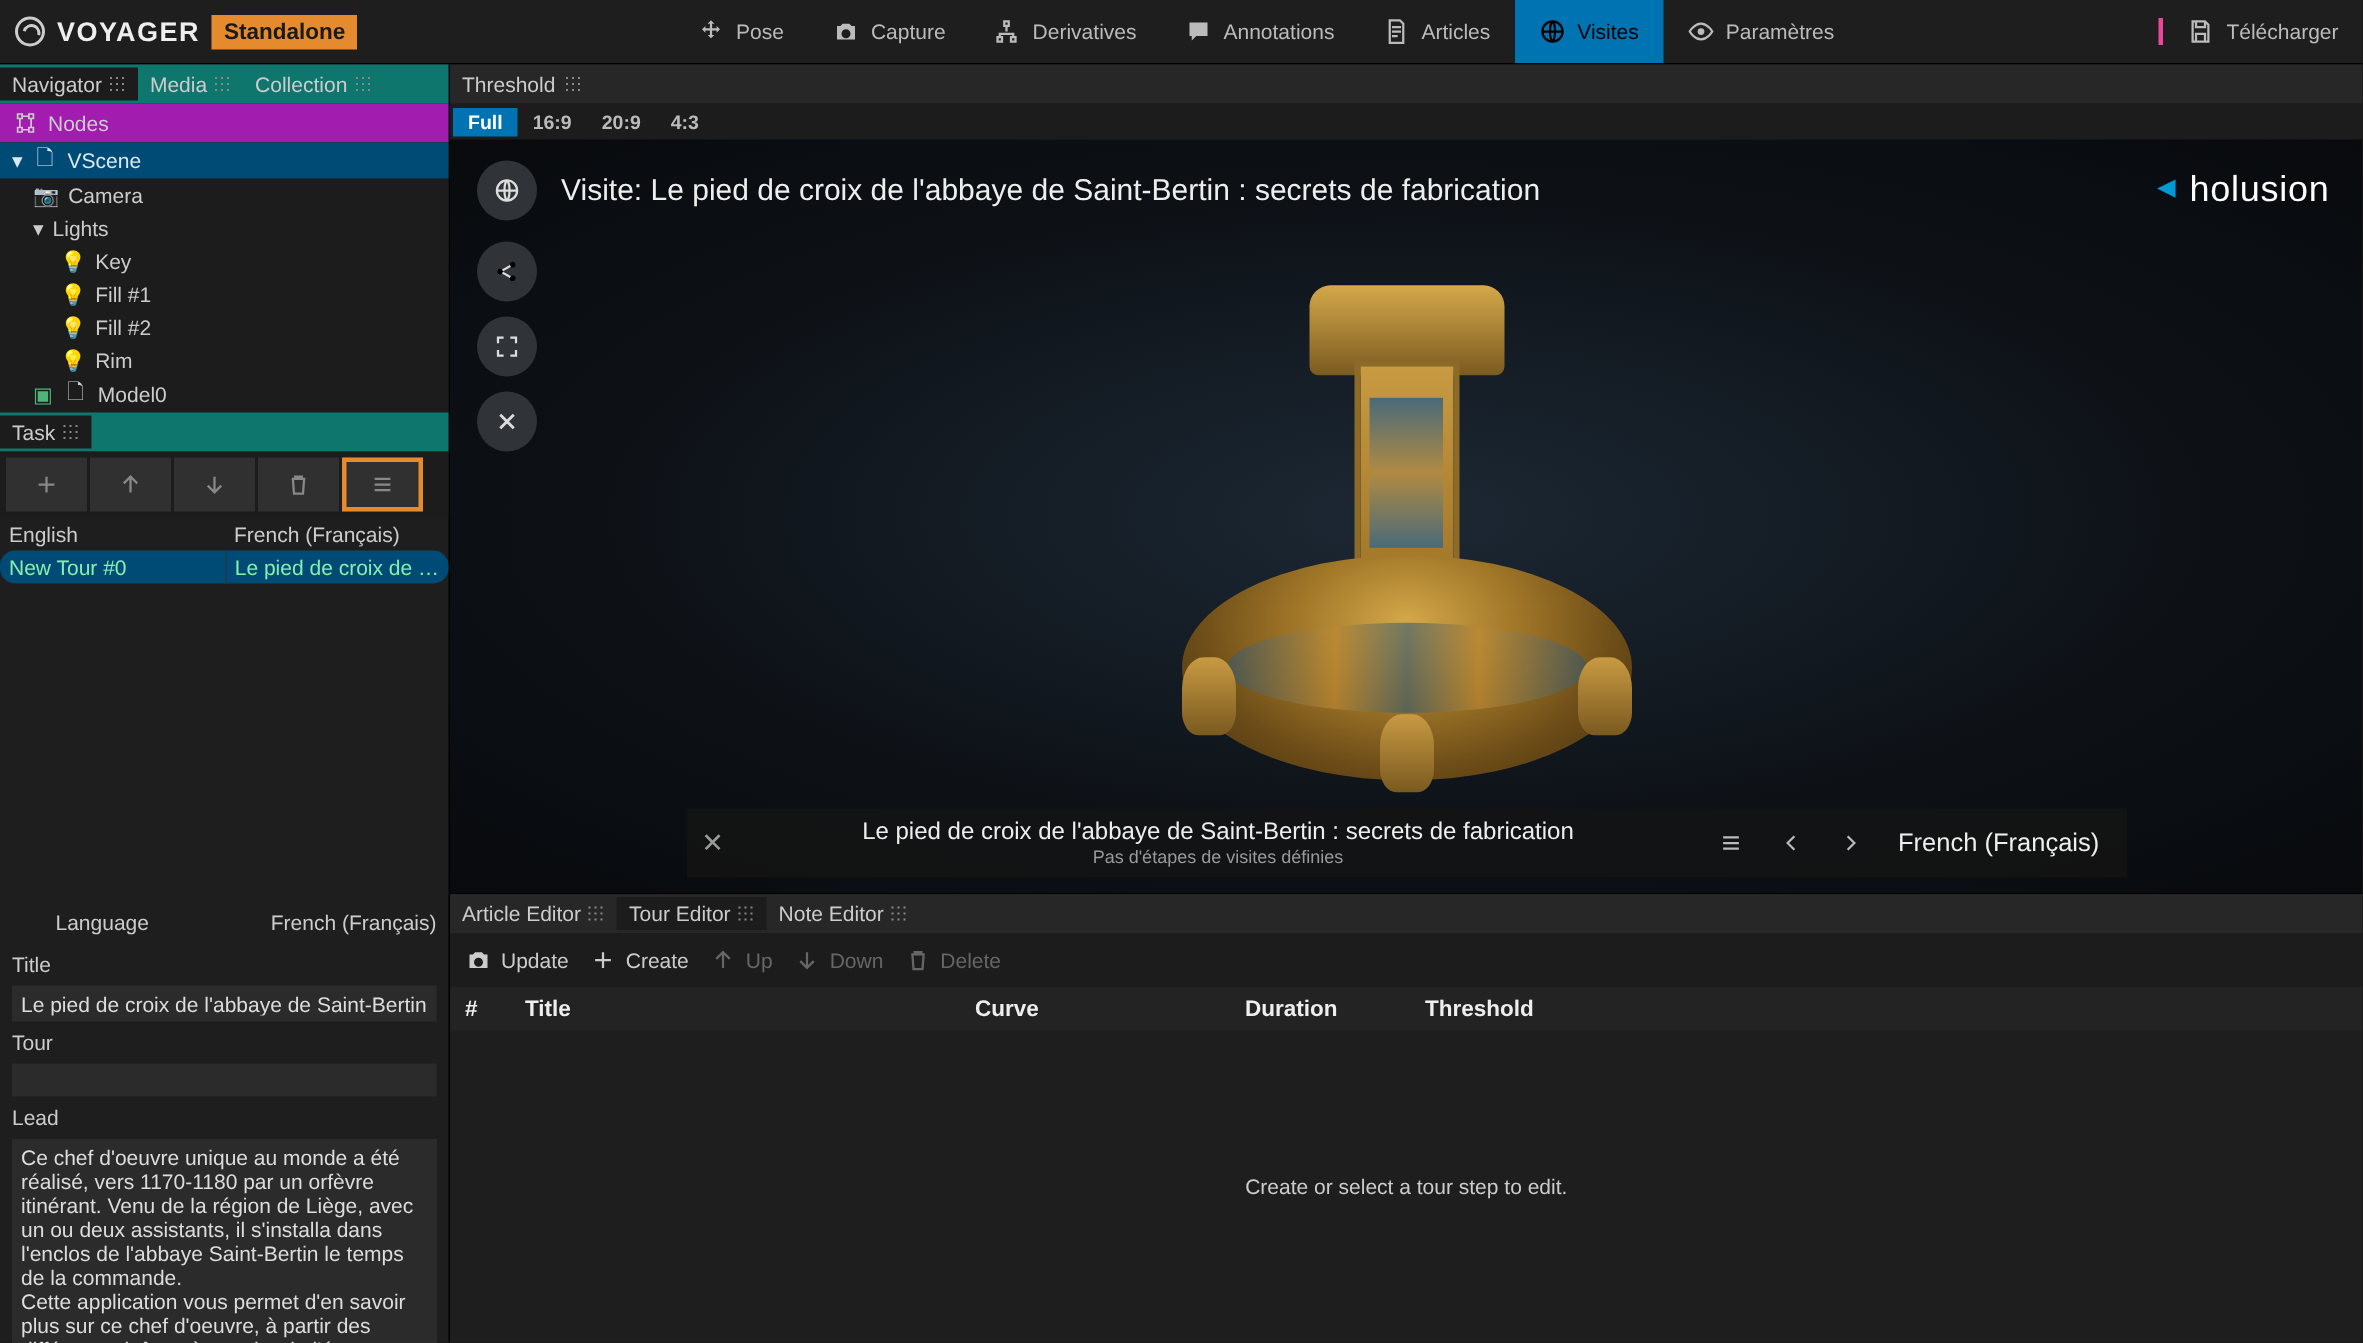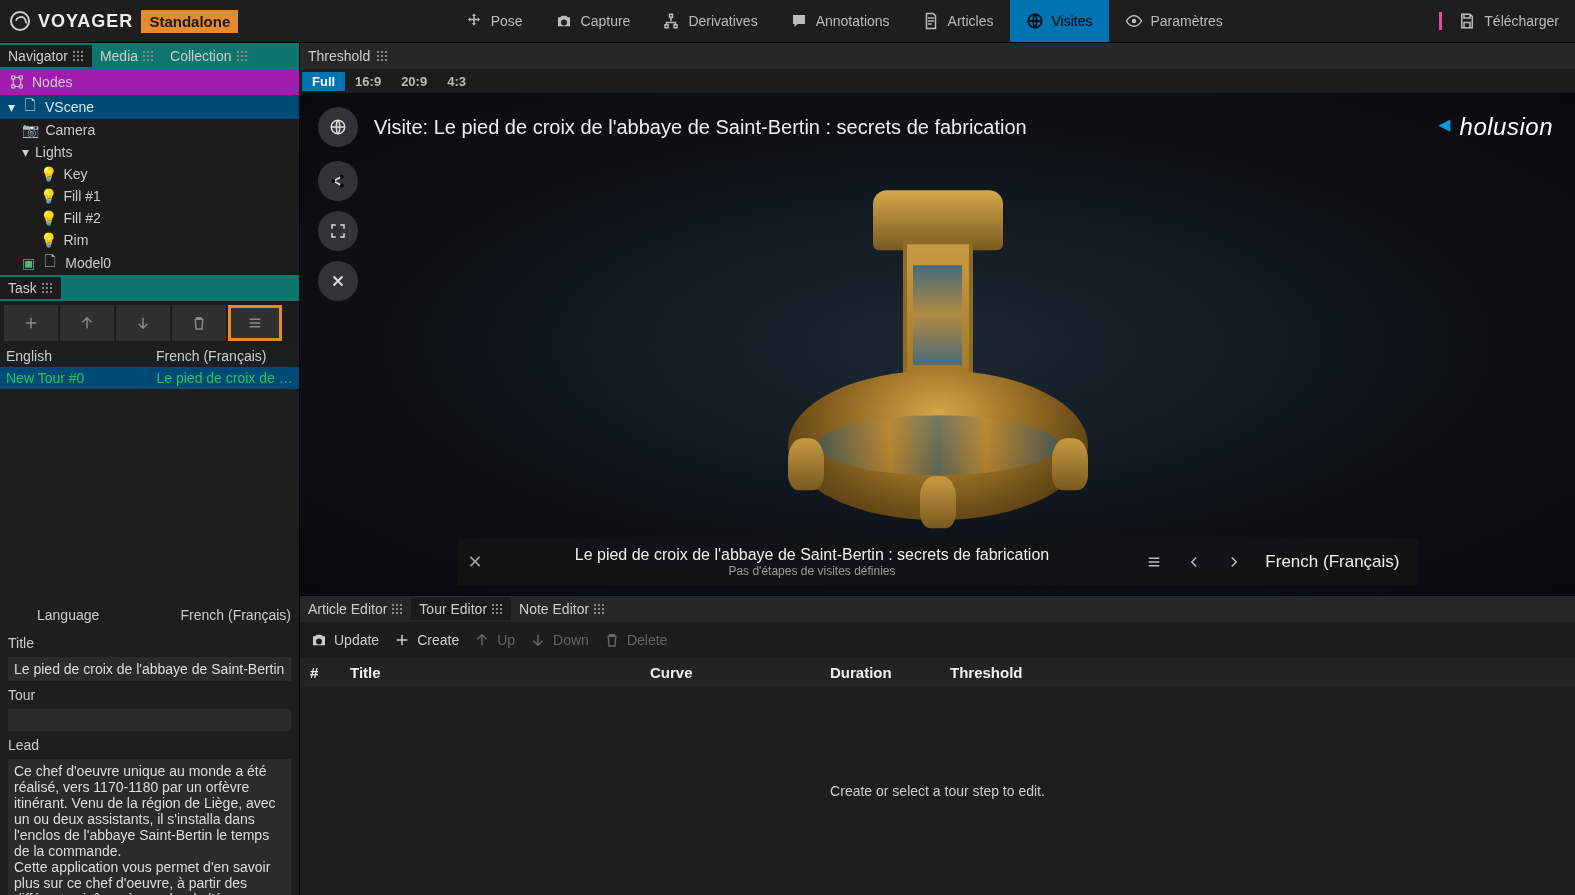--- a/index.html
+++ b/index.html
@@ -96,22 +96,23 @@
   border:3px solid #e68a2e;
 }
 .tour-table {
   display:flex;flex-direction:column;
 }
 .tour-header-row {
   display:flex; color:#ccc; font-size:14px; padding:3px 6px;
 }
 .tour-header-row > div:first-child{width:150px;}
 .tour-data-row {
-  display:flex; background:#004b76; color:#22c55e;
+  display:flex; background:#004b76; color:#86efac;
   font-size:14px;
+  border-radius:10px;
 }
 .tour-data-row > div { padding:3px 6px; width:150px; overflow:hidden;white-space:nowrap;text-overflow:ellipsis;}
 .tour-data-row > div:last-child{border-left:1px solid #1a3d52;}
 .lang-row, .field-label {
   padding:6px 8px; color:#ccc; font-size:14px;
 }
 .lang-row{display:flex;justify-content:space-between;align-items:center;padding-left:37px;}
 .text-input, .text-area {
   margin:0 8px; background:#2b2b2b; color:#ddd;
   border:none; padding:4px 6px; width:calc(100% - 16px);
@@ -147,21 +148,21 @@
 }
 .vp-round-btn{
   width:40px;height:40px;border-radius:50%;background:#303438;
   display:flex;align-items:center;justify-content:center;color:#ddd;
   cursor:pointer;
 }
 .vp-side-btns{position:absolute;left:18px;top:68px;display:flex;flex-direction:column;gap:10px;}
 
 .vp-brand-right{position:absolute;top:20px;right:22px;display:flex;align-items:center;gap:10px;color:#fff;}
 .holusion-mark{color:#0099d6;transform:rotate(180deg);font-size:22px;font-weight:700;}
-.holusion-text{font-size:24px;font-weight:500;letter-spacing:0.5px;font-style:italic;}
+.holusion-text{font-size:24px;font-weight:500;letter-spacing:0.5px;}
 
 
 .artifact {
   position:absolute; left:50%; top:55%;
   transform:translate(-50%,-58%);
   width:300px;height:360px;
 }
 .art-base{
   position:absolute;left:50%;bottom:0;transform:translateX(-50%);
   width:300px;height:150px;

